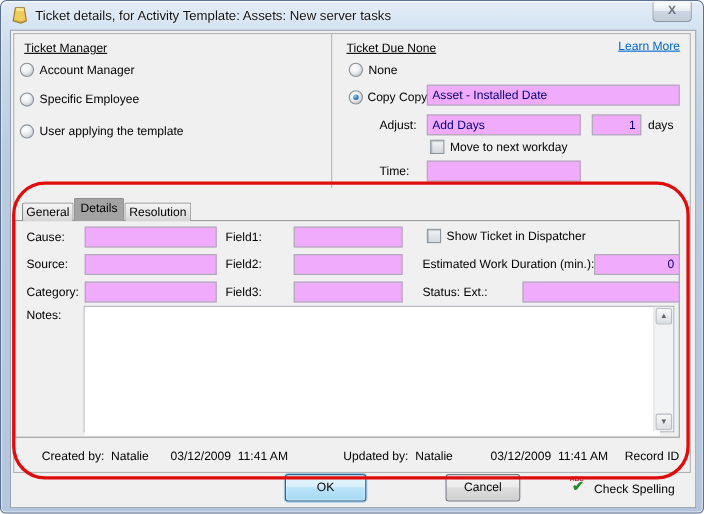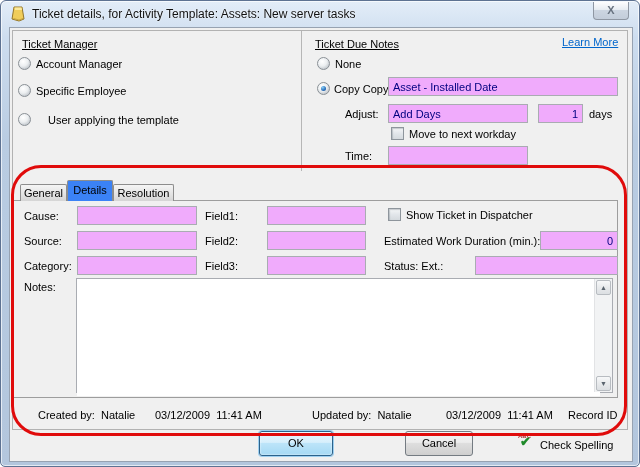--- a/index.html
+++ b/index.html
@@ -46,21 +46,21 @@
     background:linear-gradient(180deg,#f5f6f7 0%,#e2e6ea 50%,#d5dade 100%);
     box-shadow:inset 1px 1px 1px rgba(110,120,130,.35);}
 
   
   .link{color:#0066cc;text-decoration:underline;white-space:nowrap;cursor:pointer;}
 
   
   .tab{position:absolute;box-sizing:border-box;height:17px;top:184px;border:1px solid #8d8d8d;border-bottom:none;
     border-radius:2px 2px 0 0;background:linear-gradient(180deg,#f5f5f5 0%,#e3e3e3 60%,#d5d5d5 100%);
     text-align:center;line-height:16px;font-size:11px;color:#000;cursor:default;z-index:2;}
-  .tab.active{top:180px;height:21px;background:#3b82f6;line-height:19px;z-index:4;}
+  .tab.active{top:180px;height:21px;background:#a3a3a3;line-height:19px;z-index:4;}
   .tabpanel{left:13px;top:200px;width:605px;height:198px;box-sizing:border-box;border:1px solid #9d9d9d;background:#f0f0f0;z-index:1;}
 
   
   .notes-wrap{left:76px;top:278px;width:537px;height:115px;box-sizing:border-box;border:1px solid #a9acb2;background:#fff;z-index:3;}
   .notes-ta{position:absolute;left:0;top:0;width:519px;height:113px;border:none;resize:none;outline:none;
     font-family:"Liberation Sans",sans-serif;font-size:11px;color:#000;background:#fff;}
   .vsb{position:absolute;right:0;top:0;width:17px;height:113px;background:#f2f3f4;border-left:1px solid #e2e3e5;}
   .vsb-btn{position:absolute;left:1px;width:15px;height:15px;box-sizing:border-box;border:1px solid #b8bcc1;border-radius:2px;
     background:linear-gradient(180deg,#f7f8f9 0%,#e8eaec 50%,#dcdfe2 100%);
     color:#5a646e;font-size:7px;text-align:center;line-height:13px;}
@@ -114,23 +114,23 @@
 
   <div class="abs heading" style="left:22px;top:38px;">Ticket Manager</div>
 
   <div class="radio" style="left:18px;top:57px;"></div>
   <div class="abs lbl" style="left:36px;top:58px;">Account Manager</div>
 
   <div class="radio" style="left:18px;top:84px;"></div>
   <div class="abs lbl" style="left:36px;top:85px;">Specific Employee</div>
 
   <div class="radio" style="left:18px;top:113px;"></div>
-  <div class="abs lbl" style="left:48px;top:114px;">User applying the template</div>
-
-  <div class="abs heading" style="left:315px;top:38px;">Ticket Due Notes</div>
+  <div class="abs lbl" style="left:36px;top:114px;">User applying the template</div>
+
+  <div class="abs heading" style="left:315px;top:38px;">Ticket Due None</div>
   <a class="abs link" style="left:562px;top:36px;">Learn More</a>
 
   <div class="radio" style="left:317px;top:57px;"></div>
   <div class="abs lbl" style="left:335px;top:58px;">None</div>
 
   <div class="radio sel" style="left:317px;top:82px;"></div>
   <div class="abs lbl" style="left:334px;top:83px;">Copy Copy</div>
   <input class="inp" style="left: 388px; top: 77px; width: 230px;" value="Asset - Installed Date">
 
   <div class="abs lbl" style="left:345px;top:108px;">Adjust:</div>

